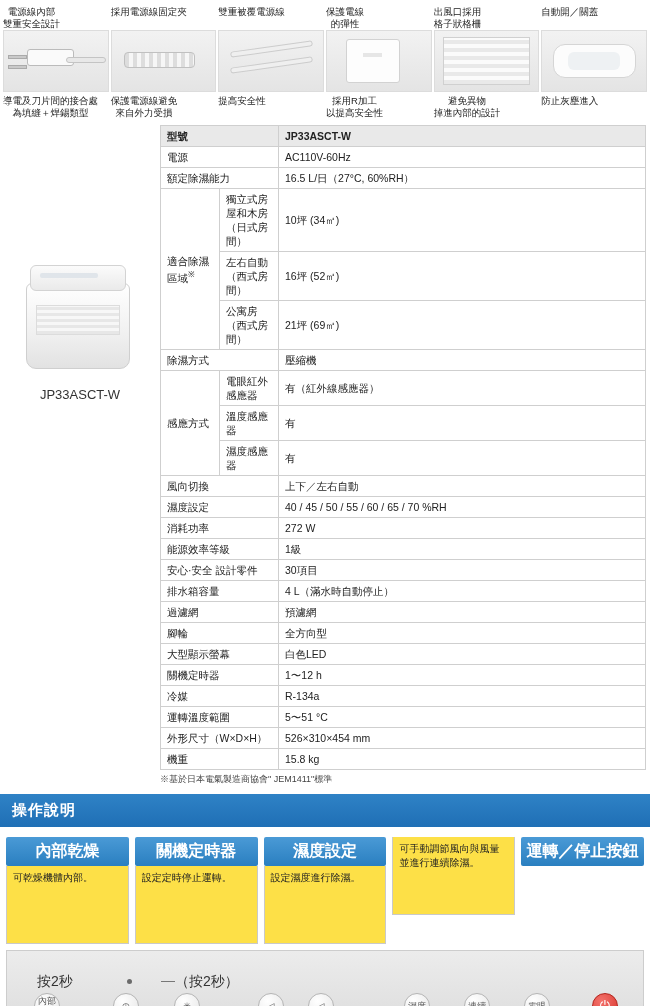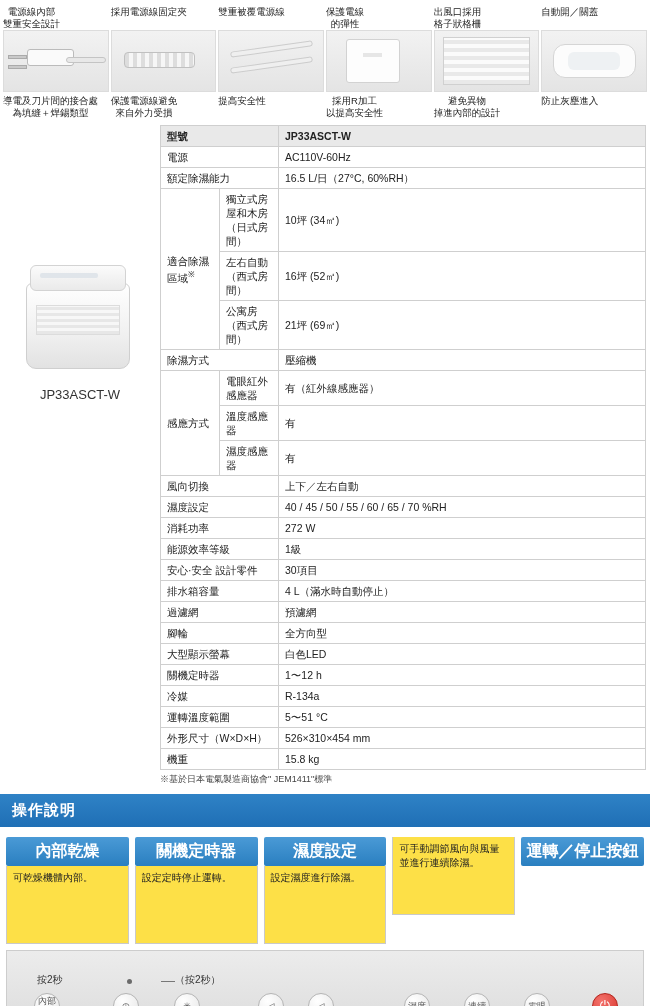--- a/index.html
+++ b/index.html
@@ -141,21 +141,21 @@
   }
   .ctrl { position:absolute; text-align:center; font-size:9.5px; color:#333; }
   .ctrl .circle {
     width:26px; height:26px; border-radius:50%;
     border:1px solid #b5b5b5; margin:0 auto 3px auto;
     background: radial-gradient(circle at 35% 30%, #ffffff, #e6e6e6);
     display:flex; align-items:center; justify-content:center;
     font-size:9px; color:#555; line-height:10px;
   }
   .ctrl .circle.red { background: radial-gradient(circle at 35% 30%, #f3726c, #d8352c); color:#fff; border-color:#b3241c; font-size:13px;}
-  .press-note { position:absolute; font-size:10px; color:#333; }
+  .press-note { position:absolute; font-size:14px; color:#333; }
   .leader { position:absolute; background:#777; }
   .leader-dot { position:absolute; width:5px; height:5px; border-radius:50%; background:#6b6b6b; }
 </style>
 </head>
 <body>
 
 <div class="page">
 
   <div class="feature-strip">
 

